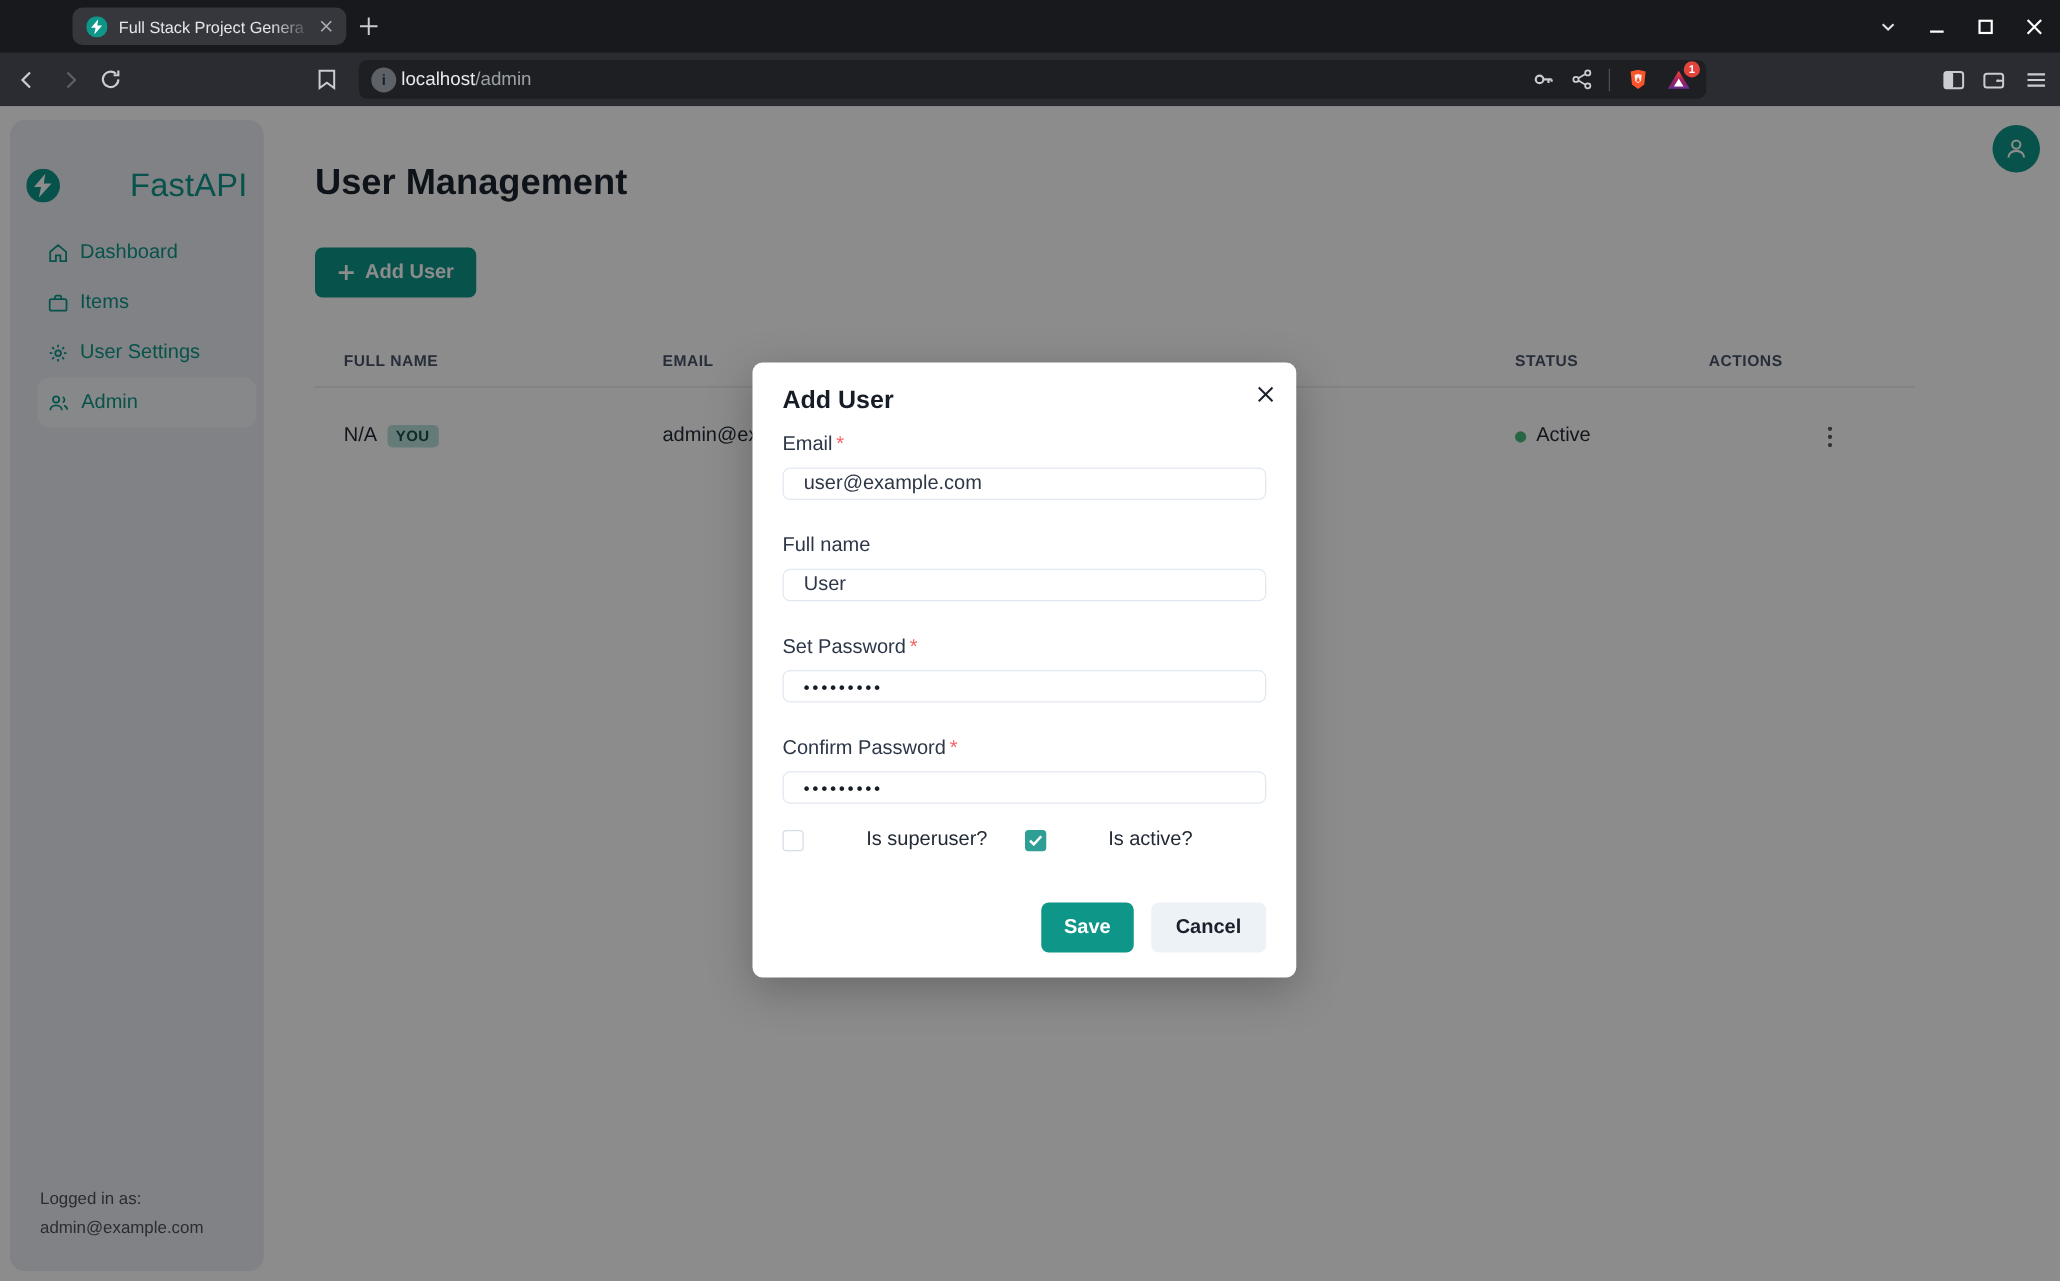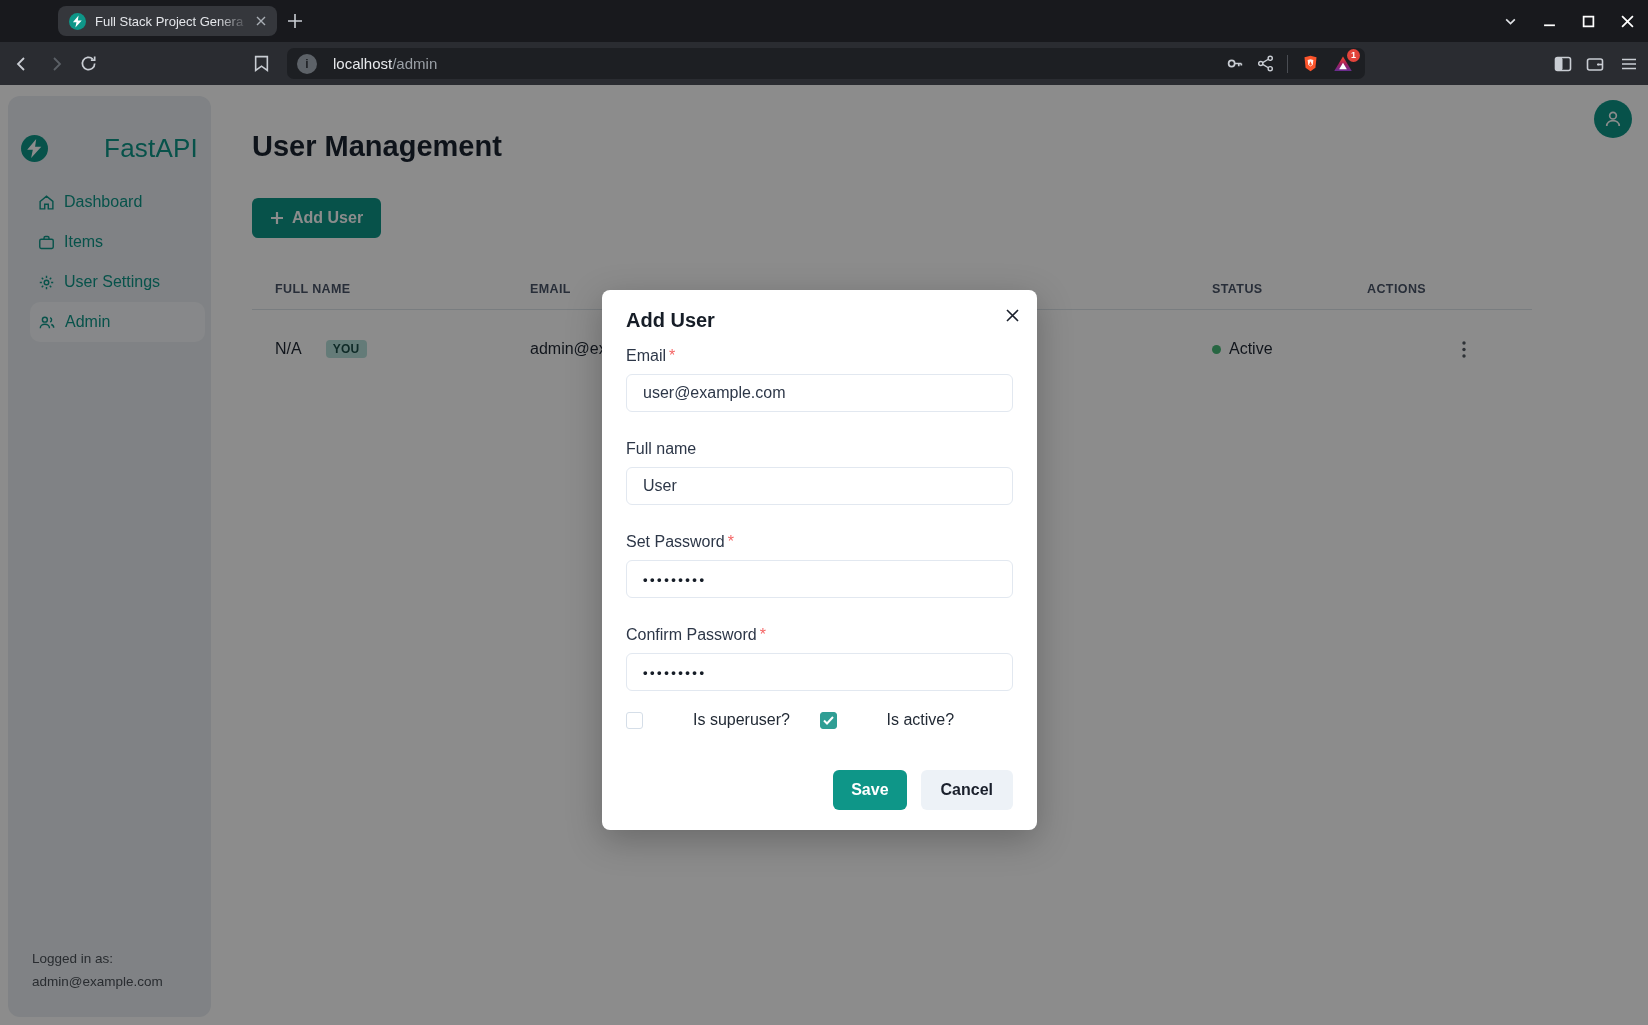--- a/index.html
+++ b/index.html
@@ -16,21 +16,21 @@
     -webkit-mask-image:linear-gradient(90deg,#000 78%,transparent 98%); mask-image:linear-gradient(90deg,#000 78%,transparent 98%); }
   .tab-close { width:18px; height:18px; display:flex; align-items:center; justify-content:center; border-radius:4px; color:#a9aeb5; }
   .newtab { position:absolute; left:247px; top:13px; color:#c9cdd3; }
   .wincontrols { position:absolute; right:4px; top:0; height:42px; display:flex; align-items:center; gap:17px; padding-right:6px; color:#dfe1e5; }
   .wc { width:22px; height:22px; display:flex; align-items:center; justify-content:center; }
 
   .toolbar { position:relative; height:43px; background:#2a2c31; }
   .ticon { position:absolute; top:0; height:43px; display:flex; align-items:center; justify-content:center; width:28px; color:#c9cdd3; }
   .urlbar { position:absolute; left:287px; top:6px; width:1078px; height:31px; background:#1d1f23; border-radius:7px; display:flex; align-items:center; padding:0 12px 0 10px; }
   .info-badge { width:20px; height:20px; border-radius:50%; background:#5d6268; color:#1d1f23; display:flex; align-items:center; justify-content:center; font-size:12px; font-weight:bold; }
-  .url-text { margin-left:16px; font-size:15px; color:#e8eaed; flex:1; white-space:nowrap; }
+  .url-text { margin-left:4px; font-size:15px; color:#e8eaed; flex:1; white-space:nowrap; }
   .url-text .path { color:#9aa0a6; }
   .urlbar-right { display:flex; align-items:center; gap:13px; }
   .vdivider { width:1px; height:18px; background:#4a4d53; }
   .rewards { position:relative; }
   .badge { position:absolute; top:-5px; right:-7px; min-width:13px; height:13px; border-radius:7px; background:#e2443b; color:#fff; font-size:9px; font-weight:bold; display:flex; align-items:center; justify-content:center; padding:0 3px; }
 
   
   .page { position:absolute; top:85px; left:0; width:1648px; height:940px; background:#ffffff; }
   .overlay { position:absolute; inset:0; background:rgba(0,0,0,0.45); z-index:5; }
 
@@ -44,34 +44,34 @@
   .side-footer { position:absolute; left:24px; bottom:24px; font-size:13.5px; color:#4b5158; line-height:1.65; }
 
   .avatar { position:absolute; left:1594px; top:15px; width:38px; height:38px; border-radius:50%; background:var(--accent); display:flex; align-items:center; justify-content:center; }
 
   .page-title { position:absolute; left:252px; top:45px; font-size:29px; font-weight:bold; color:#1b2431; }
   .add-user-btn { position:absolute; left:252px; top:113px; height:40px; padding:0 18px; background:var(--accent); color:#fff; border:none; border-radius:6px; font-size:16px; font-weight:bold; font-family:inherit; display:flex; align-items:center; gap:8px; }
 
   .thead { position:absolute; top:197px; font-size:12.5px; font-weight:bold; letter-spacing:0.4px; color:#4a5568; }
   .thead-divider { position:absolute; left:252px; top:224px; width:1280px; height:1px; background:#dde3ea; }
   .cell { position:absolute; top:255px; font-size:16px; color:#1f2733; display:flex; align-items:center; }
-  .you-badge { margin-left:24px; background:#b7e1da; color:#1d4e49; font-size:12px; font-weight:bold; padding:2px 7px; border-radius:4px; letter-spacing:0.3px; }
+  .you-badge { margin-left:8px; background:#b7e1da; color:#1d4e49; font-size:12px; font-weight:bold; padding:2px 7px; border-radius:4px; letter-spacing:0.3px; }
   .status-dot { width:9px; height:9px; border-radius:50%; background:var(--green); margin-right:8px; }
   .dots-menu { position:absolute; left:1452px; top:252px; width:24px; height:24px; display:flex; align-items:center; justify-content:center; }
 
   
   .modal { position:absolute; left:602px; top:205px; width:435px; background:#fff; border-radius:8px; z-index:10; box-shadow:0 10px 35px rgba(0,0,0,0.25); padding-bottom:20px; }
   .modal-header { padding:19px 24px 5px; }
   .modal-title { font-size:20px; font-weight:bold; color:#161d27; }
   .modal-close { position:absolute; top:10px; right:10px; width:30px; height:30px; border:none; background:transparent; display:flex; align-items:center; justify-content:center; border-radius:6px; }
   .modal-body { padding:10px 24px 0; }
   .fgroup { margin-bottom:28px; }
   .flabel { font-size:16px; color:#2d3748; margin-bottom:9px; }
   .req { color:var(--danger); margin-left:3px; }
-  .tinput { width:100%; height:38px; border:1px solid #e2e8f0; border-radius:6px; padding:0 16px; font-size:16px; color:#2d3748; font-family:inherit; outline:none; background:#fff; }
+  .tinput { width:100%; height:26px; border:1px solid #e2e8f0; border-radius:6px; padding:0 16px; font-size:16px; color:#2d3748; font-family:inherit; outline:none; background:#fff; }
   .tinput.pw { font-size:13px; font-weight:bold; letter-spacing:2.5px; color:#161d27; }
   .check-row { display:flex; margin-top:-8px; }
   .check-col { width:50%; display:flex; align-items:center; gap:10px; }
   .cbox { width:17px; height:17px; border-radius:3px; border:1.5px solid #d5dee8; background:#fff; display:flex; align-items:center; justify-content:center; }
   .cbox.checked { background:var(--checkbox); border-color:var(--checkbox); }
   .clabel { font-size:16px; color:#222a35;margin-left:40px; }
   .modal-footer { display:flex; justify-content:flex-end; gap:14px; padding:0 24px; margin-top:41px; }
   .btn { height:40px; border:none; border-radius:6px; font-size:16px; font-weight:bold; font-family:inherit; padding:0 18px; }
   .btn-save { background:var(--accent); color:#ffffff; }
   .btn-cancel { background:#edf2f7; color:#1a202c; padding:0 20px; }

